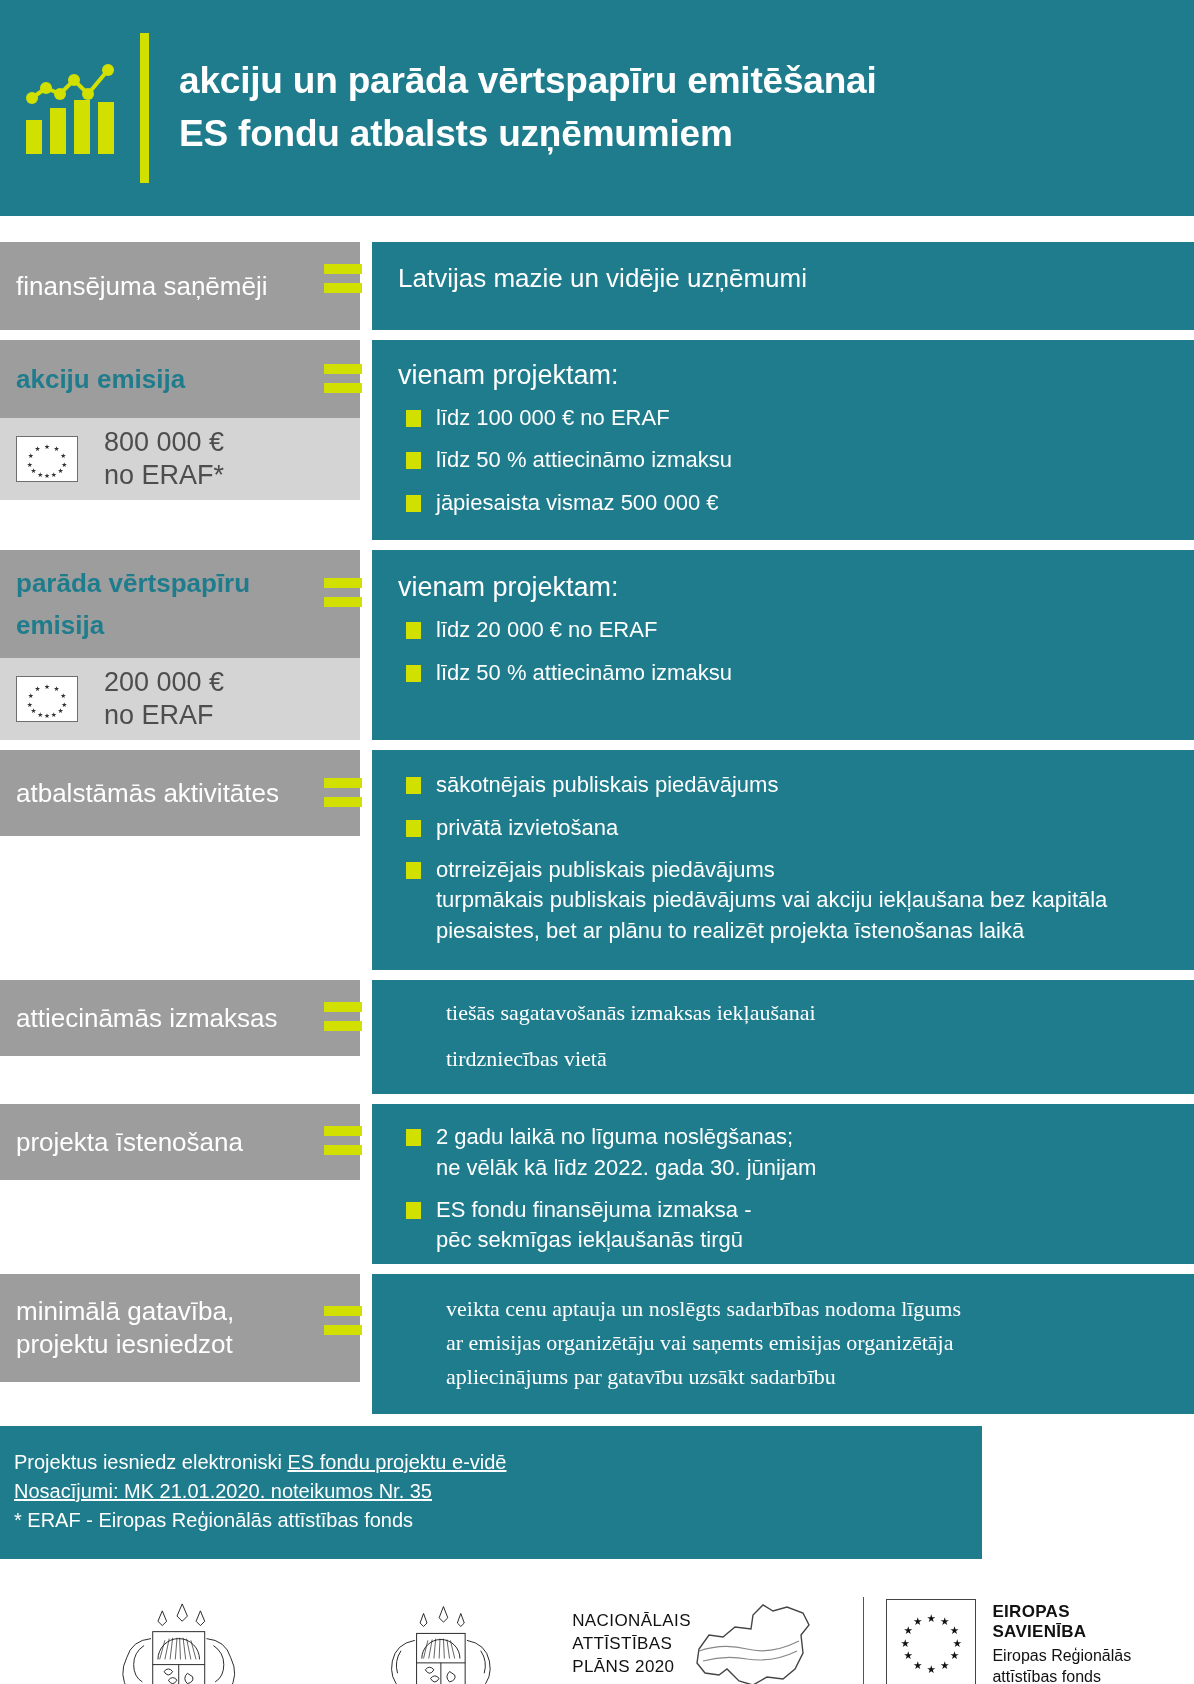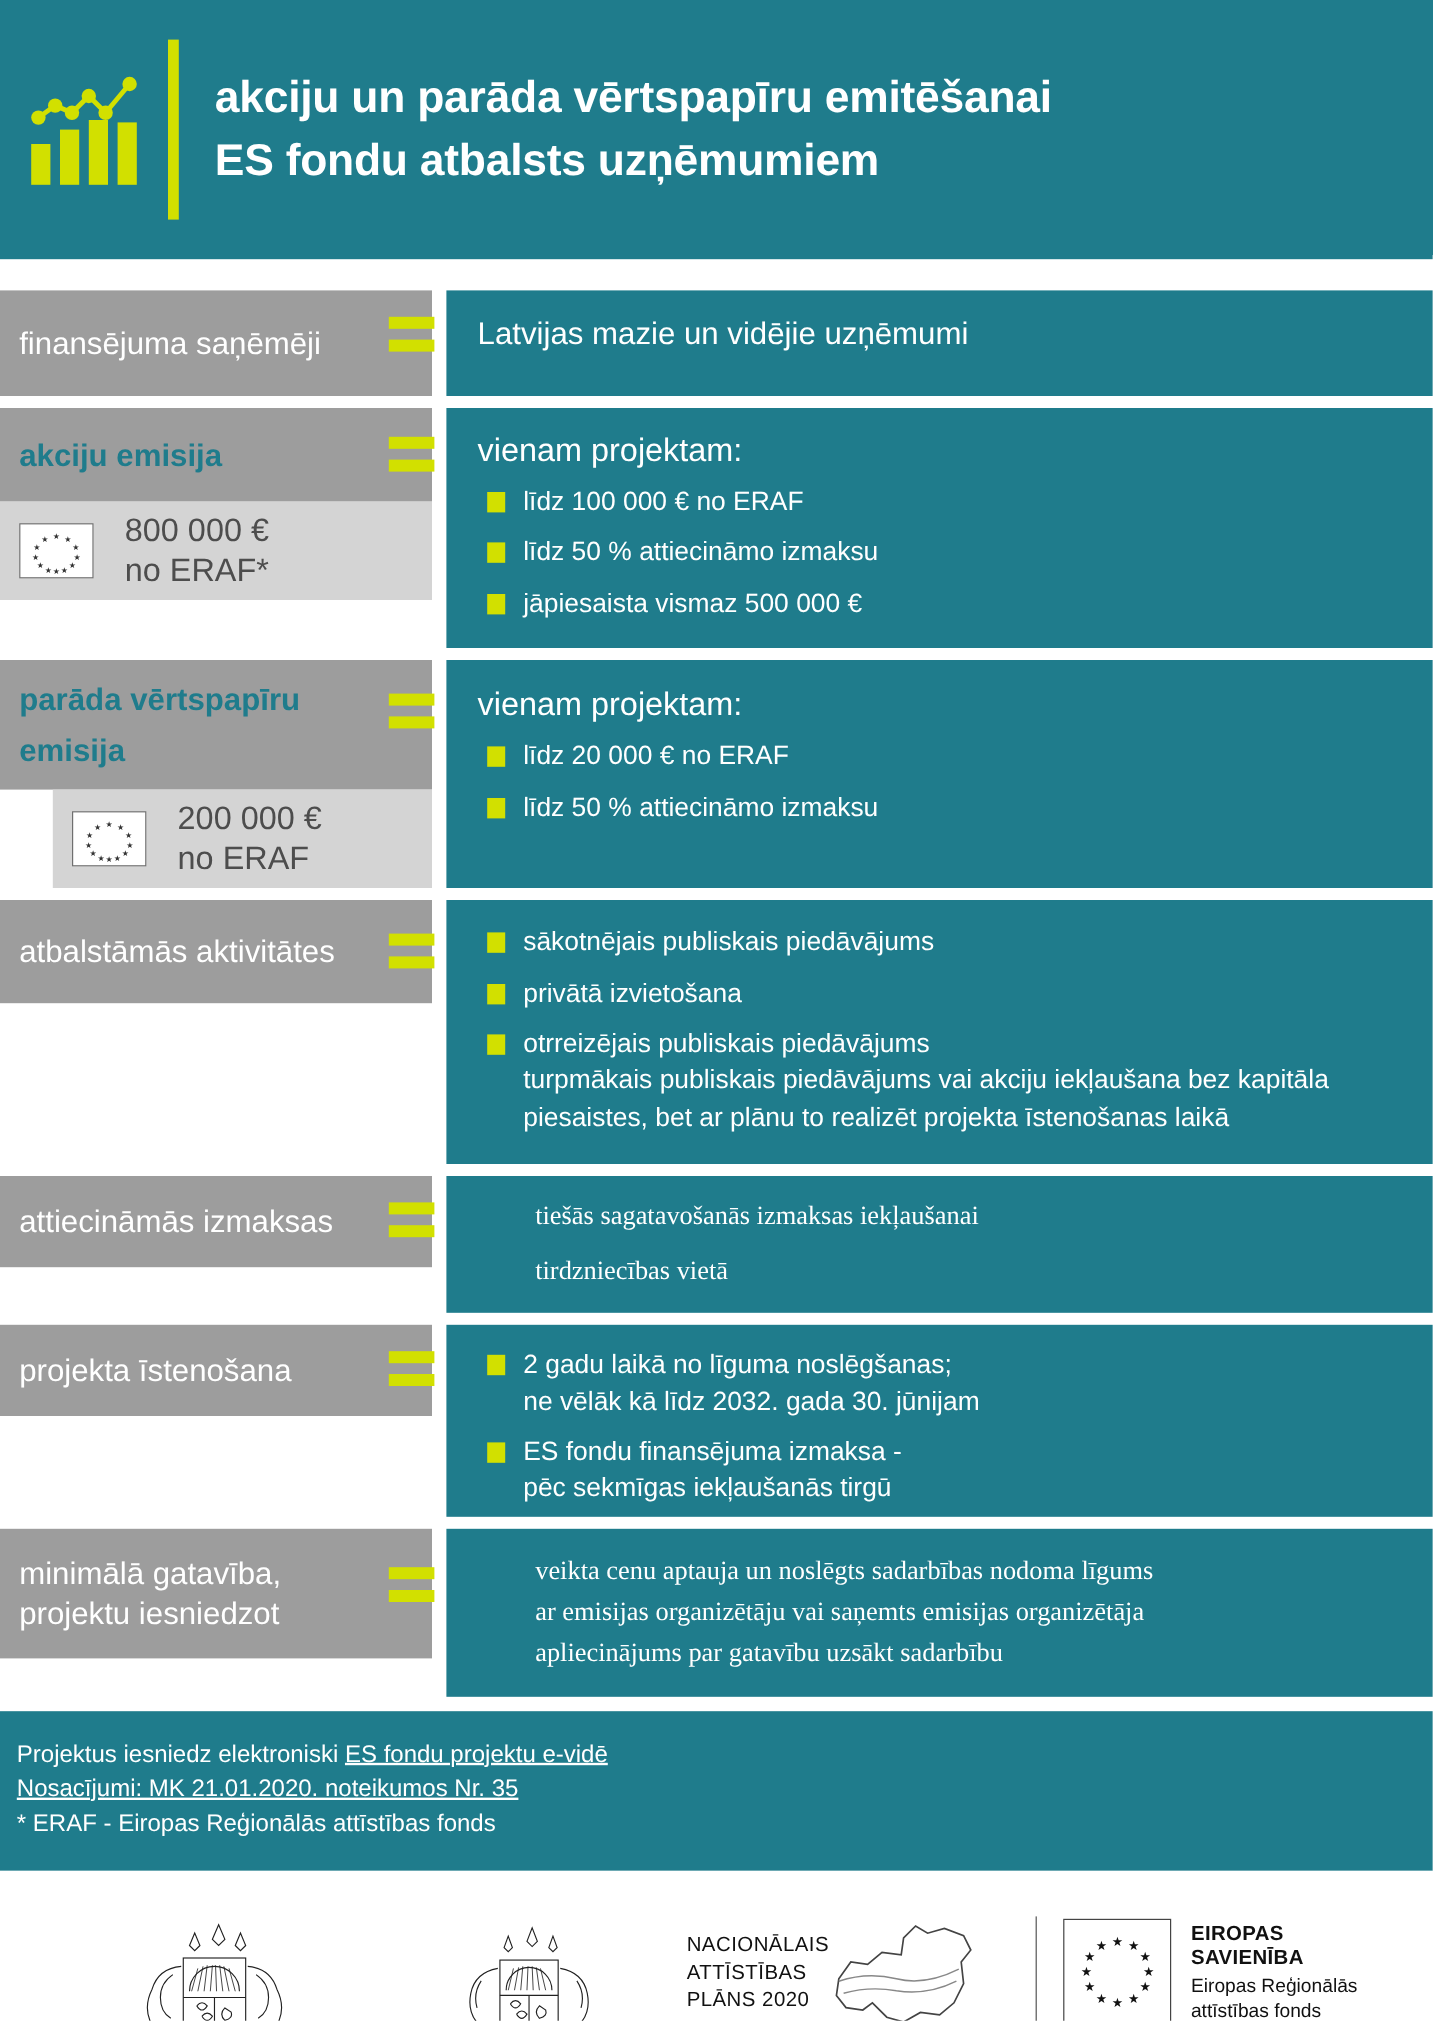--- a/index.html
+++ b/index.html
@@ -103,21 +103,21 @@
     position: absolute;
     left: 8px; top: 7px;
     width: 15px; height: 17px;
     background: #d2e000;
   }
   ul.bullets li:last-child { margin-bottom: 0; }
   ul.bullets li .sub { display: block; }
 
   
   .footnote {
-    width: 1194px;
+    width: 982px;
     background: #1f7c8c;
     padding: 22px 0 24px 14px;
     color: #ffffff;
     font-size: 20px;
     line-height: 1.45;
   }
   .footnote .u { text-decoration: underline; }
 
   
   .logos {
@@ -237,21 +237,21 @@
         </div>
       </div>
     </div>
 
     <div class="row">
       <div class="left-col">
         <div class="label-box teal-text" style="height:108px;flex-direction:column;align-items:flex-start;justify-content:center;">
           <span>parāda vērtspapīru</span>
           <span style="margin-top:10px;">emisija</span>
         </div>
-        <div class="amount-box" style="height:82px;margin-left:44px;">
+        <div class="amount-box" style="height:82px;">
           <div class="eu-flag">
             <svg viewBox="0 0 62 46" xmlns="http://www.w3.org/2000/svg">
               <g fill="#333">
                 <text x="31" y="13" font-size="7" text-anchor="middle">★</text>
                 <text x="21" y="15" font-size="7" text-anchor="middle">★</text>
                 <text x="41" y="15" font-size="7" text-anchor="middle">★</text>
                 <text x="14" y="22" font-size="7" text-anchor="middle">★</text>
                 <text x="48" y="22" font-size="7" text-anchor="middle">★</text>
                 <text x="13" y="31" font-size="7" text-anchor="middle">★</text>
                 <text x="49" y="31" font-size="7" text-anchor="middle">★</text>
@@ -338,21 +338,21 @@
           <span></span>
             <span></span>
         </div>
       </div>
       <div class="gap-col"></div>
       <div class="right-col">
         <div class="rc-pad" style="padding-top:18px;padding-bottom:8px;">
           <ul class="bullets">
             <li>
               <span>2 gadu laikā no līguma noslēgšanas;</span>
-              <span class="sub">ne vēlāk kā līdz 2032. gada 30. jūnijam</span>
+              <span class="sub">ne vēlāk kā līdz 2022. gada 30. jūnijam</span>
             </li>
             <li>
               <span>ES fondu finansējuma izmaksa -</span>
               <span class="sub">pēc sekmīgas iekļaušanās tirgū</span>
             </li>
           </ul>
         </div>
       </div>
     </div>
 

